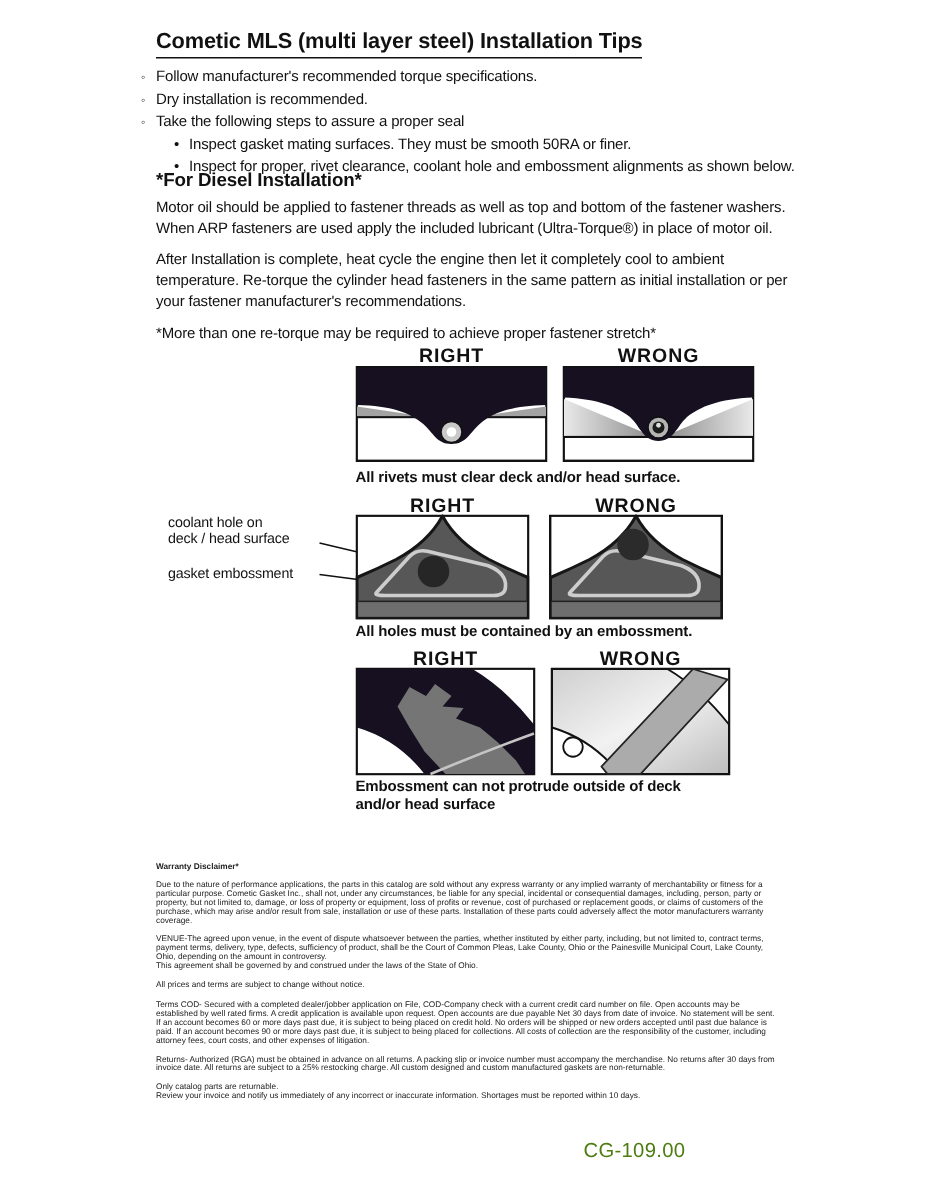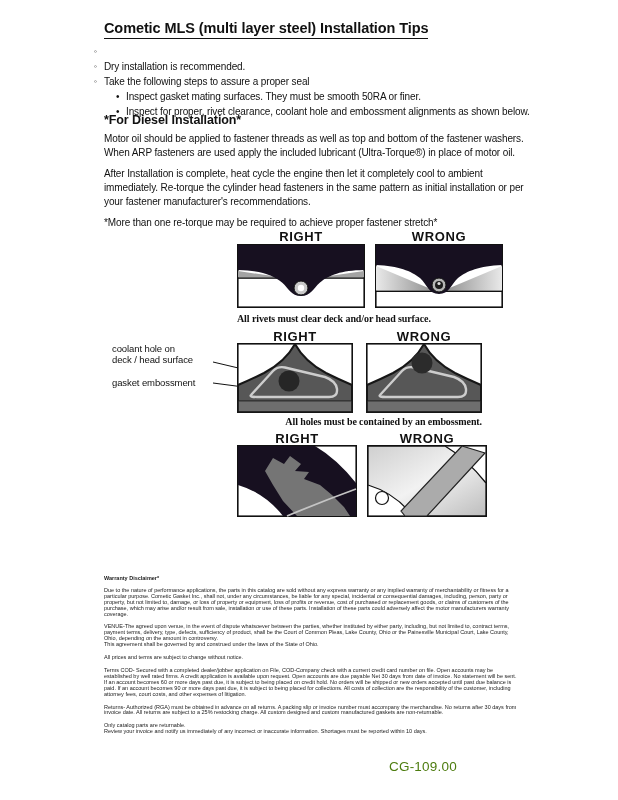--- a/index.html
+++ b/index.html
@@ -14,41 +14,42 @@
   .tip .mk{flex:0 0 10px;width:10px;font-size:8px;line-height:15px;}
   .tip.sub{margin-left:22px;}
   .tip.sub .mk{font-size:10px;}
 
   .diesel{position:absolute;left:104px;top:113px;width:422px;font-size:10px;letter-spacing:-0.12px;}
   .diesel .h2{font-size:12.5px;font-weight:bold;margin:0 0 5px 0;letter-spacing:-0.1px;}
   .diesel p{margin:0 0 7px 0;line-height:14px;}
 
   .dg-label{position:absolute;font-size:13px;font-weight:bold;letter-spacing:0.6px;text-align:center;}
   .dg-box{position:absolute;}
-  .dg-caption{position:absolute;font-size:10px;font-weight:bold;letter-spacing:-0.1px;line-height:12px;font-family:Liberation Serif, serif;}
+  .dg-caption{position:absolute;font-size:10px;font-weight:bold;letter-spacing:-0.1px;line-height:12px;}
   .ann{position:absolute;font-size:9.5px;letter-spacing:-0.1px;text-align:left;line-height:11px;}
   .ann-lines{position:absolute;}
 
   .legal{position:absolute;left:104px;top:576px;width:414px;font-size:5.5px;line-height:5.9px;color:#222;}
   .legal .lh{font-weight:bold;margin:0 0 6px 0;}
   .legal p{margin:0 0 7px 0;}
   .legal p.tight{margin:0;}
 
   .code{position:absolute;left:389px;top:759px;font-size:13.5px;letter-spacing:0.2px;color:#4d7c0f;}
 </style>
 </head>
 <body>
 
 <div class="page">
 
   <div class="title">Cometic MLS (multi layer steel) Installation Tips</div>
 
   <div class="tips">
     <div class="tip">
       <span class="mk">◦</span>
+      <span>Follow manufacturer's recommended torque specifications.</span>
     </div>
     <div class="tip">
       <span class="mk">◦</span>
       <span>Dry installation is recommended.</span>
     </div>
     <div class="tip">
       <span class="mk">◦</span>
       <span>Take the following steps to assure a proper seal</span>
     </div>
     <div class="tip sub">
@@ -57,21 +58,21 @@
     </div>
     <div class="tip sub">
       <span class="mk">•</span>
       <span>Inspect for proper, rivet clearance, coolant hole and embossment alignments as shown below.</span>
     </div>
   </div>
 
   <div class="diesel">
     <div class="h2">*For Diesel Installation*</div>
     <p>Motor oil should be applied to fastener threads as well as top and bottom of the fastener washers. When ARP fasteners are used apply the included lubricant (Ultra-Torque®) in place of motor oil.</p>
-    <p>After Installation is complete, heat cycle the engine then let it completely cool to ambient immediately. Re-torque the cylinder head fasteners in the same pattern as initial installation or per your fastener manufacturer's recommendations.</p>
+    <p>After Installation is complete, heat cycle the engine then let it completely cool to ambient temperature. Re-torque the cylinder head fasteners in the same pattern as initial installation or per your fastener manufacturer's recommendations.</p>
     <p>*More than one re-torque may be required to achieve proper fastener stretch*</p>
   </div>
 
   <div class="dg-label" style="left:237px;top:229px;width:128px">RIGHT</div>
   <div class="dg-label" style="left:375px;top:229px;width:128px">WRONG</div>
 
   <svg class="dg-box" style="left:237px;top:244px" width="128" height="64" viewBox="0 0 128 64">
     <rect x="0.8" y="0.8" width="126.4" height="62.4" fill="#ffffff" stroke="#111" stroke-width="1.6"></rect>
     <polygon points="1,27 46,33.6 1,33.6" fill="#a3a3a3"></polygon>
     <polygon points="127,27 82,33.6 127,33.6" fill="#a3a3a3"></polygon>
@@ -129,21 +130,21 @@
 
   <svg class="dg-box" style="left:366px;top:343px" width="116" height="70" viewBox="0 0 116 70">
     <rect x="0.8" y="0.8" width="114.4" height="68.4" fill="#ffffff" stroke="#111" stroke-width="1.6"></rect>
     <path d="M58,1 C52,12 42,22 27,30 C17,35 8,39 1,42 L1,69 L115,69 L115,42 C108,39 99,35 89,30 C74,22 64,12 58,1 Z" fill="#575757" stroke="#161616" stroke-width="2"></path>
     <rect x="1.8" y="58" width="112.4" height="10.2" fill="#6e6e6e"></rect>
     <rect x="1.8" y="57.4" width="112.4" height="1" fill="#222"></rect>
     <path d="M14,52 L36,28 Q41,23 48,24.5 L88,34 Q99,38 100,46 L100,48 Q100,54 92,54 L20,54 Q12,54 14,52 Z" fill="none" stroke="#cdcdcd" stroke-width="2.4" stroke-linejoin="round"></path>
     <circle cx="56" cy="20" r="10.5" fill="#2b2b2b"></circle>
   </svg>
 
-  <div class="dg-caption" style="left:237px;top:416px;width:245px;text-align:right">All holes must be contained by an embossment.</div>
+  <div class="dg-caption" style="left:237px;top:416px;width:245px;text-align:left">All holes must be contained by an embossment.</div>
 
   <div class="dg-label" style="left:237px;top:431px;width:120px">RIGHT</div>
   <div class="dg-label" style="left:367px;top:431px;width:120px">WRONG</div>
 
   <svg class="dg-box" style="left:237px;top:445px" width="120" height="72" viewBox="0 0 120 72">
     <rect x="0.8" y="0.8" width="118.4" height="70.4" fill="#ffffff" stroke="#111" stroke-width="1.6"></rect>
     <path d="M1,1 L78,1 Q100,14 119,38 L119,71 L46,71 Q28,48 1,40 Z" fill="#171020"></path>
     <path d="M36,13 L47,19 L53,11 L64,19 L58,26 L72,27 L67,34 L83,40 L95,50 L107,62 L113,71 L60,71 L46,56 L36,40 L28,26 Z" fill="#757575"></path>
     <path d="M50,71 Q86,56 119,44" stroke="#c4c4c4" stroke-width="1.8" fill="none"></path>
     <circle cx="15" cy="53" r="6.5" fill="#ffffff"></circle>
@@ -156,20 +157,24 @@
           <stop offset="0.5" stop-color="#f2f2f2"></stop>
           <stop offset="1" stop-color="#bdbdbd"></stop>
       </linearGradient>
     </defs>
     <rect x="0.8" y="0.8" width="118.4" height="70.4" fill="#ffffff" stroke="#111" stroke-width="1.6"></rect>
     <path d="M1,1 L78,1 Q100,14 119,38 L119,71 L46,71 Q28,48 1,40 Z" fill="url(#r3g)" stroke="#111" stroke-width="1.3"></path>
     <path d="M95,1 L118,8 L60,71 L38,71 L34,66 Z" fill="#ababab" stroke="#222" stroke-width="1.2"></path>
     <circle cx="15" cy="53" r="6.5" fill="#ffffff" stroke="#111" stroke-width="1.2"></circle>
   </svg>
 
+  <div class="dg-caption" style="left:237px;top:519px">
+    <div>Embossment can not protrude outside of deck</div>
+    <div>and/or head surface</div>
+  </div>
 
   <div class="legal">
     <div class="lh">Warranty Disclaimer*</div>
     <p>Due to the nature of performance applications, the parts in this catalog are sold without any express warranty or any implied warranty of merchantability or fitness for a particular purpose.  Cometic Gasket Inc., shall not, under any circumstances, be liable for any special, incidental or consequential damages, including, person, party or property, but not limited to, damage, or loss of property or equipment, loss of profits or revenue, cost of purchased or replacement goods, or claims of customers of the purchase, which may arise and/or result from sale, installation or use of these parts.  Installation of these parts could adversely affect the motor manufacturers warranty coverage.</p>
     <p class="tight">VENUE-The agreed upon venue, in the event of dispute whatsoever between the parties, whether instituted by either party, including, but not limited to, contract terms, payment terms, delivery, type, defects, sufficiency of product, shall be the Court of Common Pleas, Lake County, Ohio or the Painesville Municipal Court, Lake County, Ohio, depending on the amount in controversy.</p>
     <p>This agreement shall be governed by and construed under the laws of the State of Ohio.</p>
     <p>All prices and terms are subject to change without notice.</p>
     <p>Terms COD- Secured with a completed dealer/jobber application on File, COD-Company check with a current credit card number on file.  Open accounts may be established by well rated firms.  A credit application is available upon request.  Open accounts are due payable Net 30 days from date of invoice.  No statement will be sent.  If an account becomes 60 or more days past due, it is subject to being placed on credit hold.  No orders will be shipped or new orders accepted until past due balance is paid.  If an account becomes 90 or more days past due, it is subject to being placed for collections.  All costs of collection are the responsibility of the customer, including attorney fees, court costs, and other expenses of litigation.</p>
     <p>Returns- Authorized (RGA) must be obtained in advance on all returns.  A packing slip or invoice number must accompany the merchandise.  No returns after 30 days from invoice date.  All returns are subject to a 25% restocking charge.  All custom designed and custom manufactured gaskets are non-returnable.</p>
     <p class="tight">Only catalog parts are returnable.</p>

